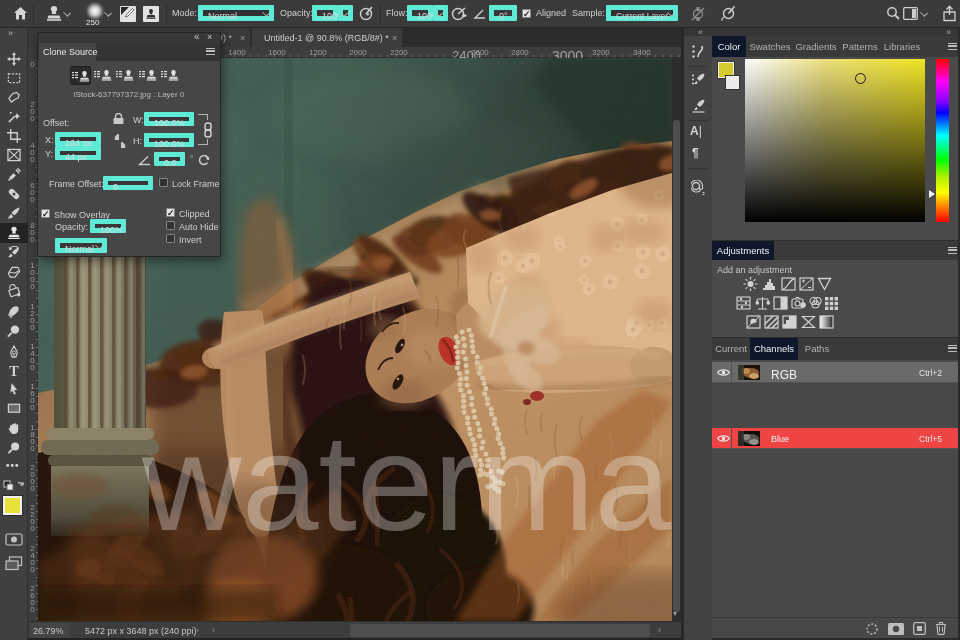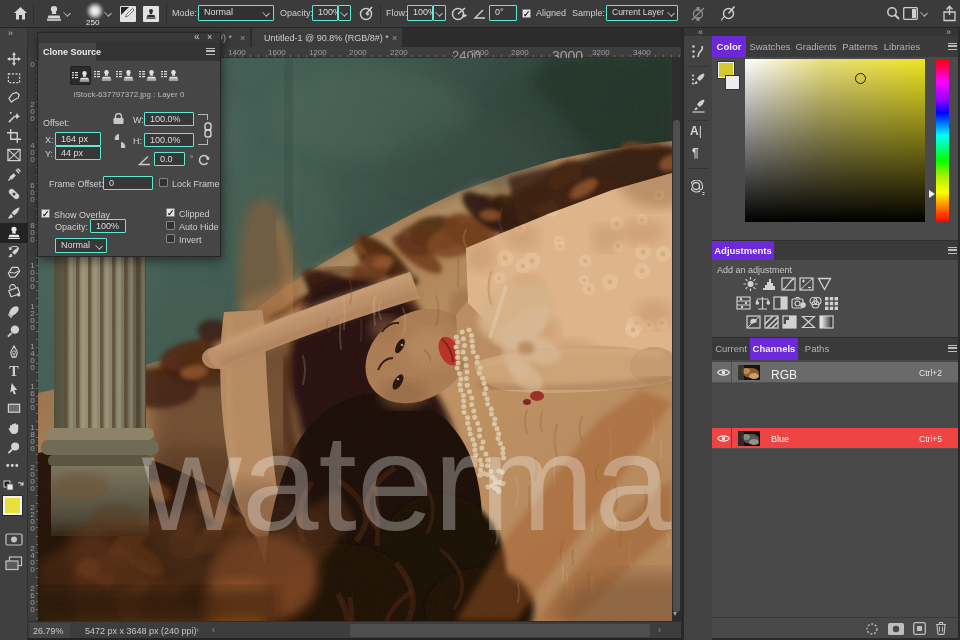--- a/index.html
+++ b/index.html
@@ -1,25 +1,25 @@
 <!DOCTYPE html>
 <html><head>
 <meta charset="utf-8">
 <style>
 html,body{margin:0;padding:0;width:960px;height:640px;overflow:hidden;background:#282828;
  font-family:"Liberation Sans",sans-serif;}
 *{box-sizing:border-box}
 .ab{position:absolute}
 .lbl{position:absolute;font-size:9px;color:#cfcfcf;white-space:nowrap}
-.fld{position:absolute;background:#373737;border:1px solid #5eead4;color:#dcdcdc;
+.fld{position:absolute;background:#373737;border:5px solid #5eead4;color:#dcdcdc;
  font-size:9px;line-height:12px;padding-left:5px;border-radius:1px}
 .chk{position:absolute;width:9px;height:9px;background:#323232;border:1px solid #848484;border-radius:1px;color:#fff;
  font-size:9px;line-height:8px;text-align:center;font-weight:bold}
 .ptab{position:absolute;font-size:9.5px;color:#b2b2b2;line-height:21px;text-align:center}
-.ptab.on{background:#6d28d9;color:#f0f0f0;font-weight:bold}
+.ptab.on{background:#0f172a;color:#f0f0f0;font-weight:normal}
 .ham{position:absolute;width:9px;height:7px;border-top:1.6px solid #bdbdbd;border-bottom:1.6px solid #bdbdbd}
 .ham:after{content:"";display:block;height:1.6px;background:#bdbdbd;margin-top:1.3px}
 .chev{position:absolute;width:6px;height:6px}
 .chev:after{content:"";position:absolute;left:0;top:0;width:5px;height:5px;border-right:1.4px solid #c0c0c0;border-bottom:1.4px solid #c0c0c0;transform:rotate(45deg) scale(1,.8)}
 .tool{position:absolute;left:0;width:28px;height:19px;display:flex;align-items:center;justify-content:center}
 svg{display:block}
 </style>
 </head>
 <body>
 
@@ -994,21 +994,21 @@
 </div>
 <div class="ab" style="left:958px;top:28px;width:2px;height:612px;background:#2a2a2a"></div>
 
 <div id="clone" class="ab" style="left:37px;top:32px;width:184px;height:225px">
 <div class="ab" style="left:0;top:0;width:184px;height:225px;background:#464646;border:1px solid #262626;box-shadow:2px 4px 10px rgba(0,0,0,.45)"></div>
 <div class="ab" style="left:1px;top:1px;width:182px;height:10px;background:#383838"></div>
 <div class="ab" style="left:157px;top:-1px;color:#c9c9c9;font-size:10px">«</div>
 <div class="ab" style="left:170px;top:0px;color:#c9c9c9;font-size:9px">×</div>
 <div class="ab" style="left:1px;top:11px;width:182px;height:18px;background:#343434"></div>
 <div class="ab" style="left:2px;top:11px;width:57px;height:18px;background:#464646"></div>
-<div class="ab" style="left:6px;top:15px;font-size:9px;font-weight:bold;color:#e9e9e9">Clone Source</div>
+<div class="ab" style="left:6px;top:15px;font-size:9px;font-weight:normal;color:#e9e9e9">Clone Source</div>
 <div class="ham" style="left:169px;top:16px"></div>
 <div class="ab" style="left:33px;top:34px;width:21px;height:19px;background:#2b2b2b;border:1px solid #222;border-radius:2px">
 <svg class="ab" style="left:1px;top:4px" width="7" height="9" viewBox="0 0 7 9">
         <g fill="#e0e0e0">
           <rect x="0" y="1" width="2" height="1.2"></rect>
           <rect x="3" y="1" width="3" height="1.2"></rect>
           <rect x="0" y="3.5" width="2" height="1.2"></rect>
           <rect x="3" y="3.5" width="3" height="1.2"></rect>
           <rect x="0" y="6" width="2" height="1.2"></rect>
           <rect x="3" y="6" width="3" height="1.2"></rect>

